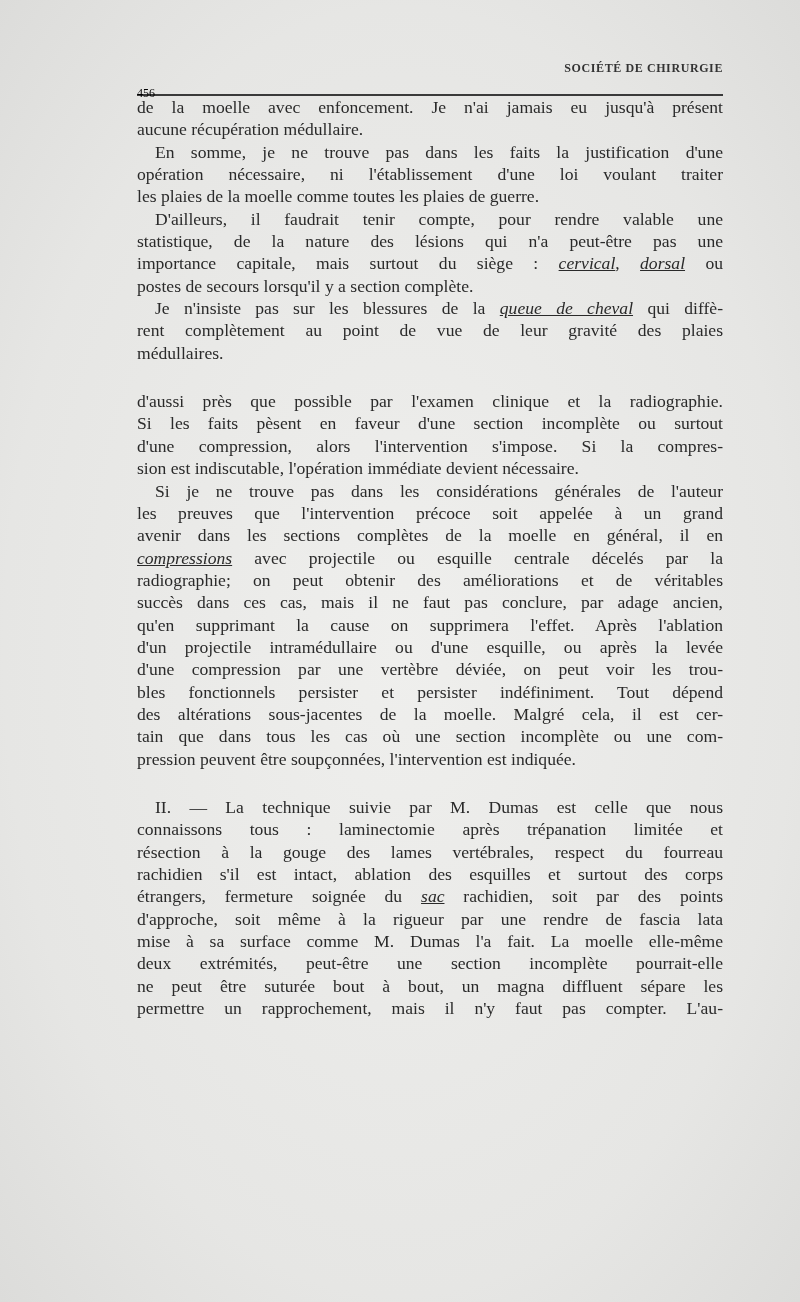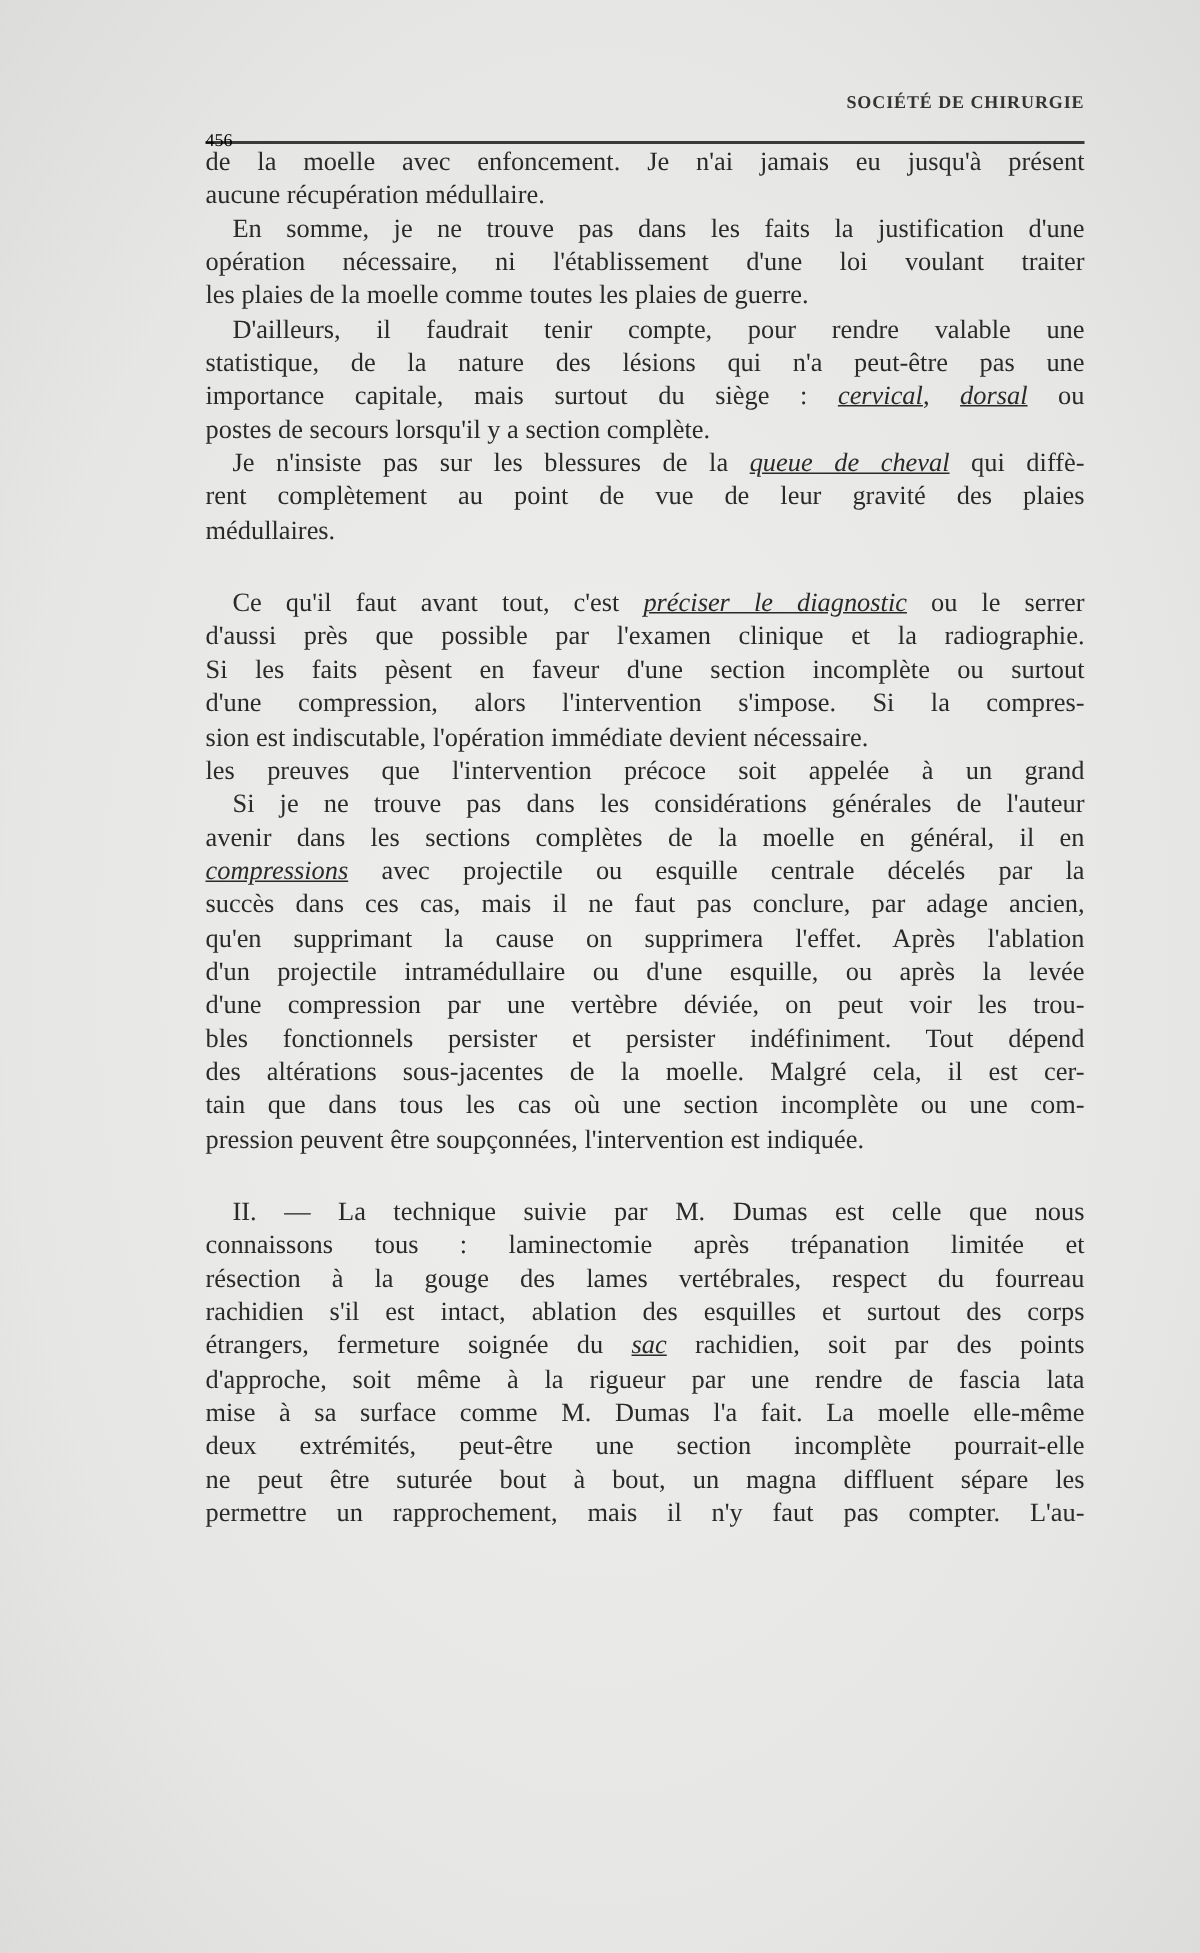--- a/index.html
+++ b/index.html
@@ -55,32 +55,32 @@
 
     <div>
       <span class="line indent"><span>Je n'insiste pas sur les blessures de la </span><i>queue de cheval</i><span> qui diffè-</span></span>
       <span class="line">rent complètement au point de vue de leur gravité des plaies</span>
       <span class="line last">médullaires.</span>
     </div>
 
     <div class="gap"></div>
 
     <div>
-      <span class="line indent"><span>Ce qu'il faut avant tout, c'est </span><i>préciser le diagnostic</i><span> ou le serrer</span></span>
       <span class="line">d'aussi près que possible par l'examen clinique et la radiographie.</span>
       <span class="line">Si les faits pèsent en faveur d'une section incomplète ou surtout</span>
       <span class="line">d'une compression, alors l'intervention s'impose. Si la compres-</span>
       <span class="line last">sion est indiscutable, l'opération immédiate devient nécessaire.</span>
     </div>
 
     <div>
+      <span class="line indent">Si je ne trouve pas dans les considérations générales de l'auteur</span>
       <span class="line">les preuves que l'intervention précoce soit appelée à un grand</span>
-      <span class="line indent">Si je ne trouve pas dans les considérations générales de l'auteur</span>
       <span class="line">avenir dans les sections complètes de la moelle en général, il en</span>
       <span class="line"><i>compressions</i><span> avec projectile ou esquille centrale décelés par la</span></span>
+      <span class="line">radiographie; on peut obtenir des améliorations et de véritables</span>
       <span class="line">succès dans ces cas, mais il ne faut pas conclure, par adage ancien,</span>
       <span class="line">qu'en supprimant la cause on supprimera l'effet. Après l'ablation</span>
       <span class="line">d'un projectile intramédullaire ou d'une esquille, ou après la levée</span>
       <span class="line">d'une compression par une vertèbre déviée, on peut voir les trou-</span>
       <span class="line">bles fonctionnels persister et persister indéfiniment. Tout dépend</span>
       <span class="line">des altérations sous-jacentes de la moelle. Malgré cela, il est cer-</span>
       <span class="line">tain que dans tous les cas où une section incomplète ou une com-</span>
       <span class="line last">pression peuvent être soupçonnées, l'intervention est indiquée.</span>
     </div>
 

